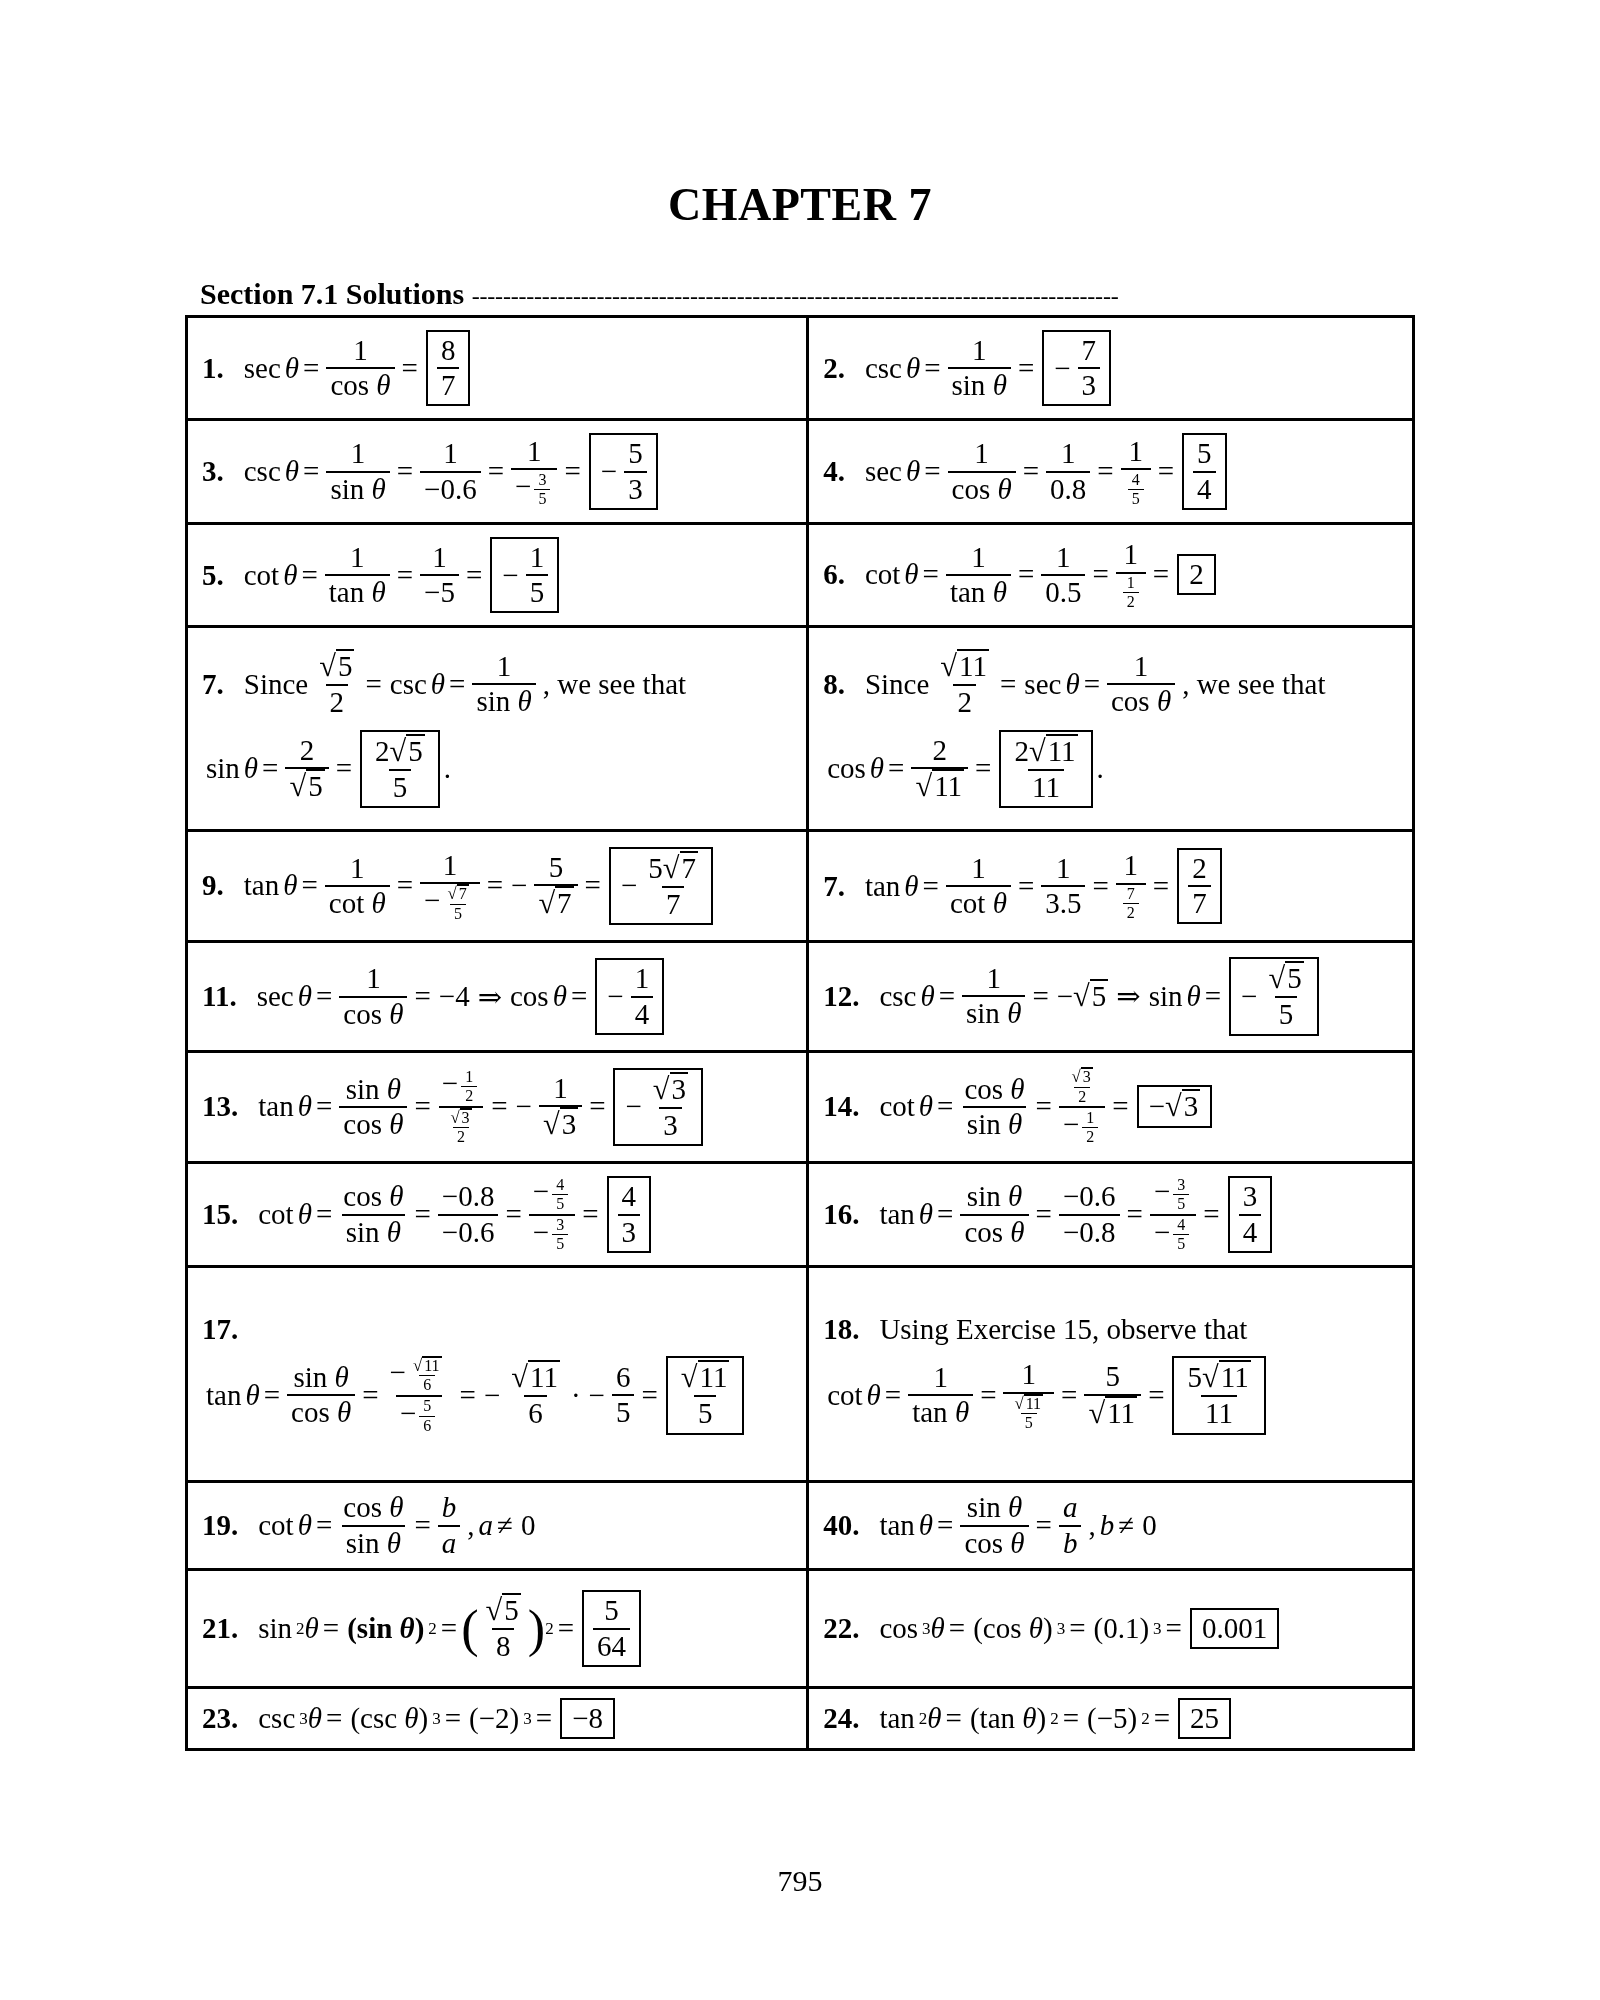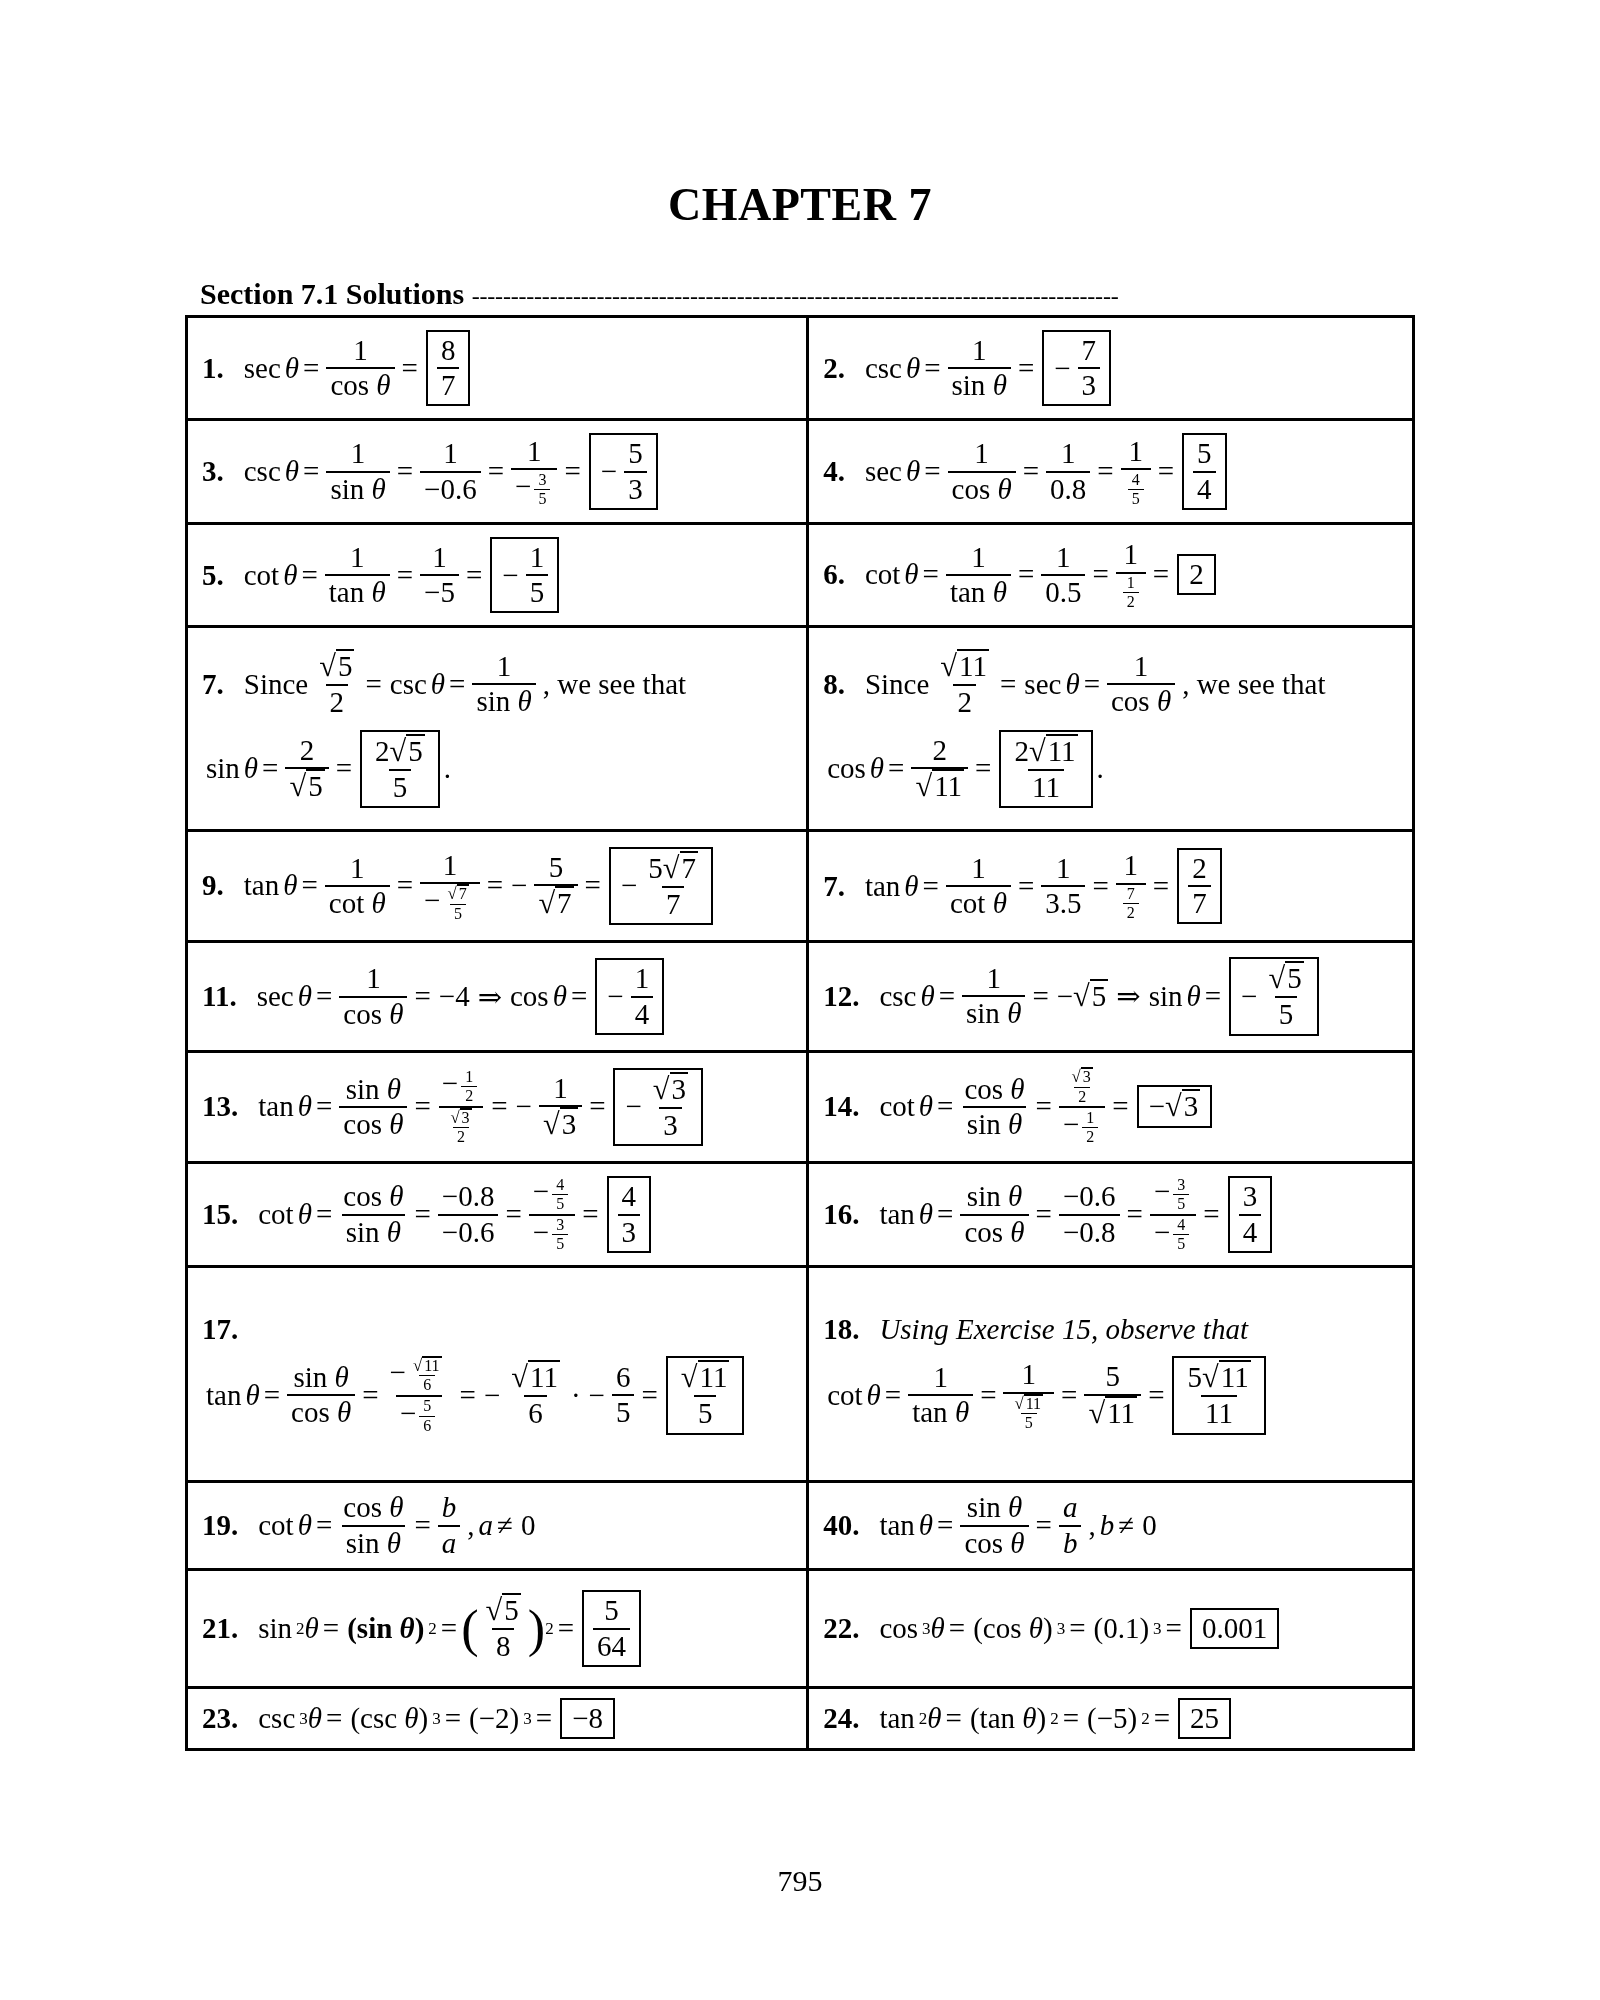--- a/index.html
+++ b/index.html
@@ -671,21 +671,21 @@
                   <span class="d"><span><span>5</span></span></span>
                 </span>
               </span>
             </div>
           </div>
         </td>
         <td style="width: 594px; margin-top: 13px;">
           <div class="cell-inner">
             <div class="row">
               <span class="num">18.</span>
-              <span class="txt" style="margin: 0px 4px; font-style: italic;"><span>Using Exercise 15, observe that</span></span>
+              <span class="txt" style="margin: 0px 4px;"><span>Using Exercise 15, observe that</span></span>
             </div>
             <div class="row line2">
               <span class="txt" style="margin: 0px 4px;"><span>cot</span></span>
               <span class="it">θ</span>
               <span class="op">=</span>
               <span class="frac">
                 <span class="n"><span><span>1</span></span></span>
                 <span class="d"><span><span>tan </span><span class="it"> θ</span></span></span>
               </span>
               <span class="op">=</span>

